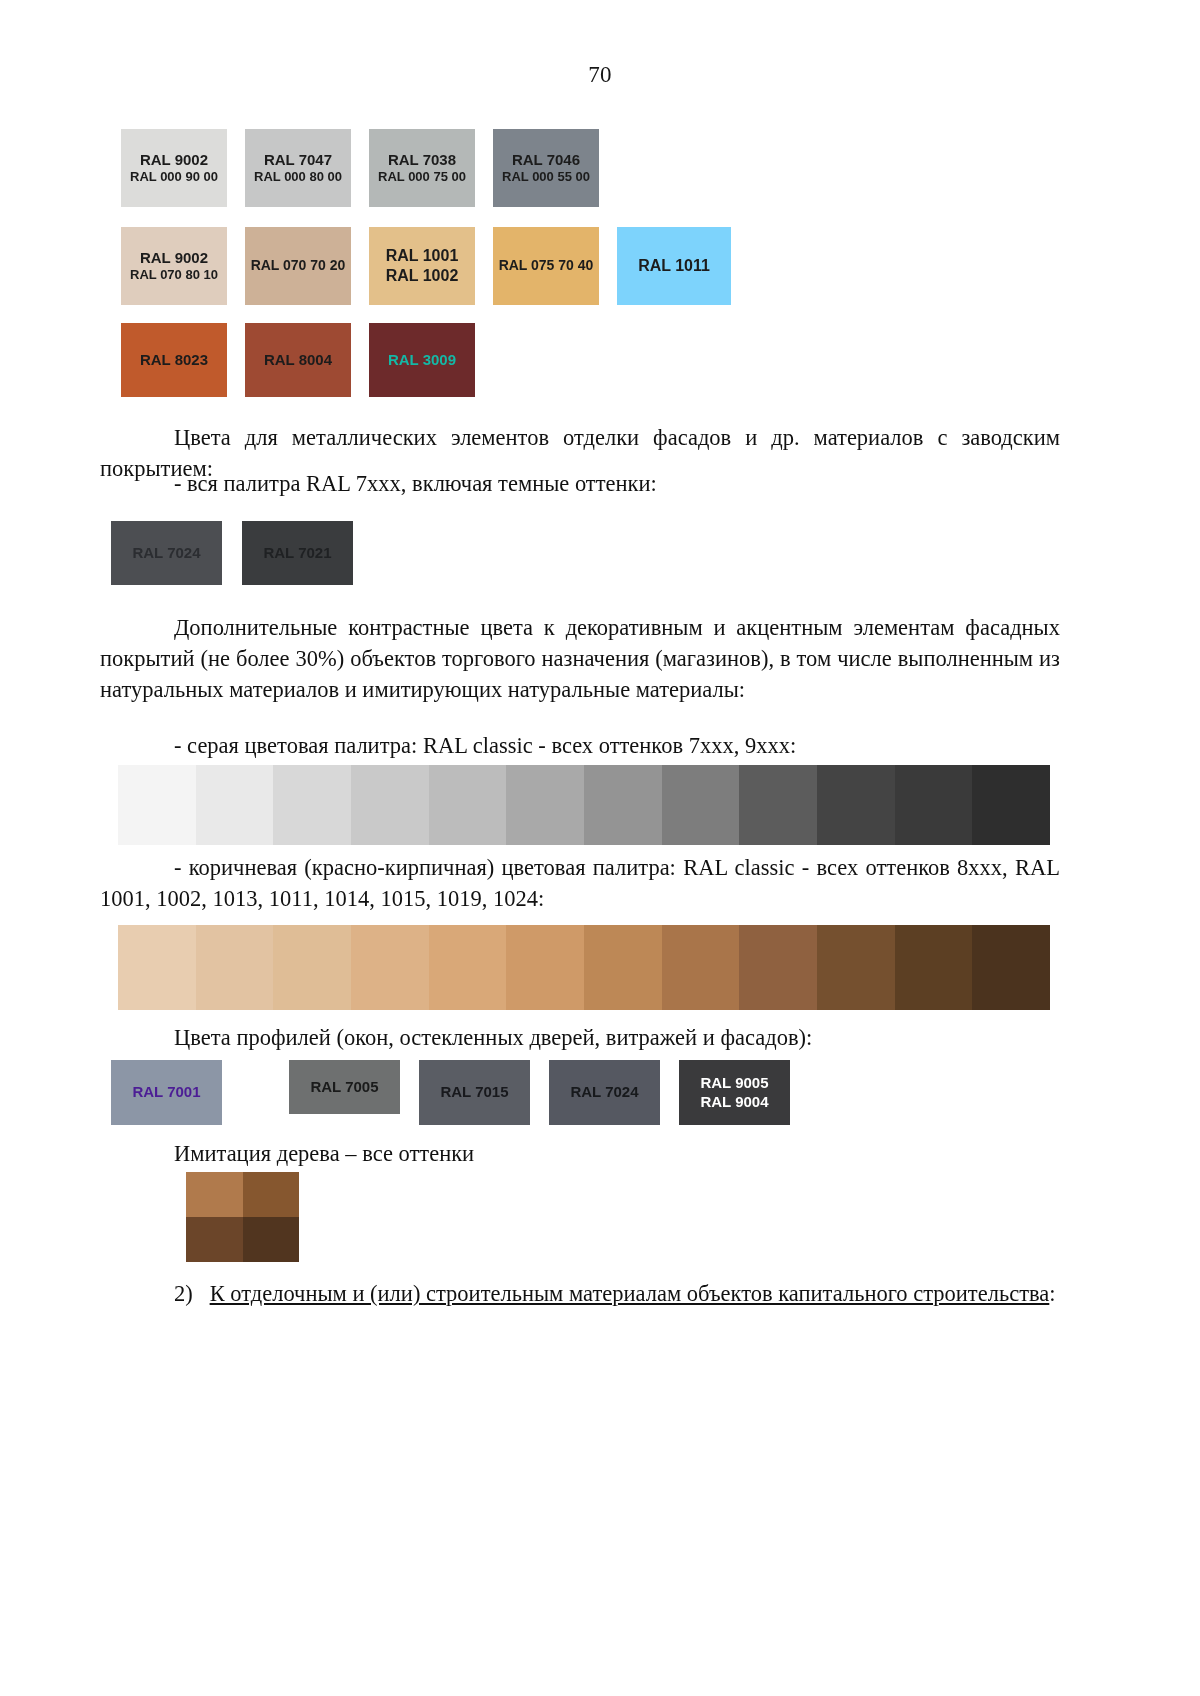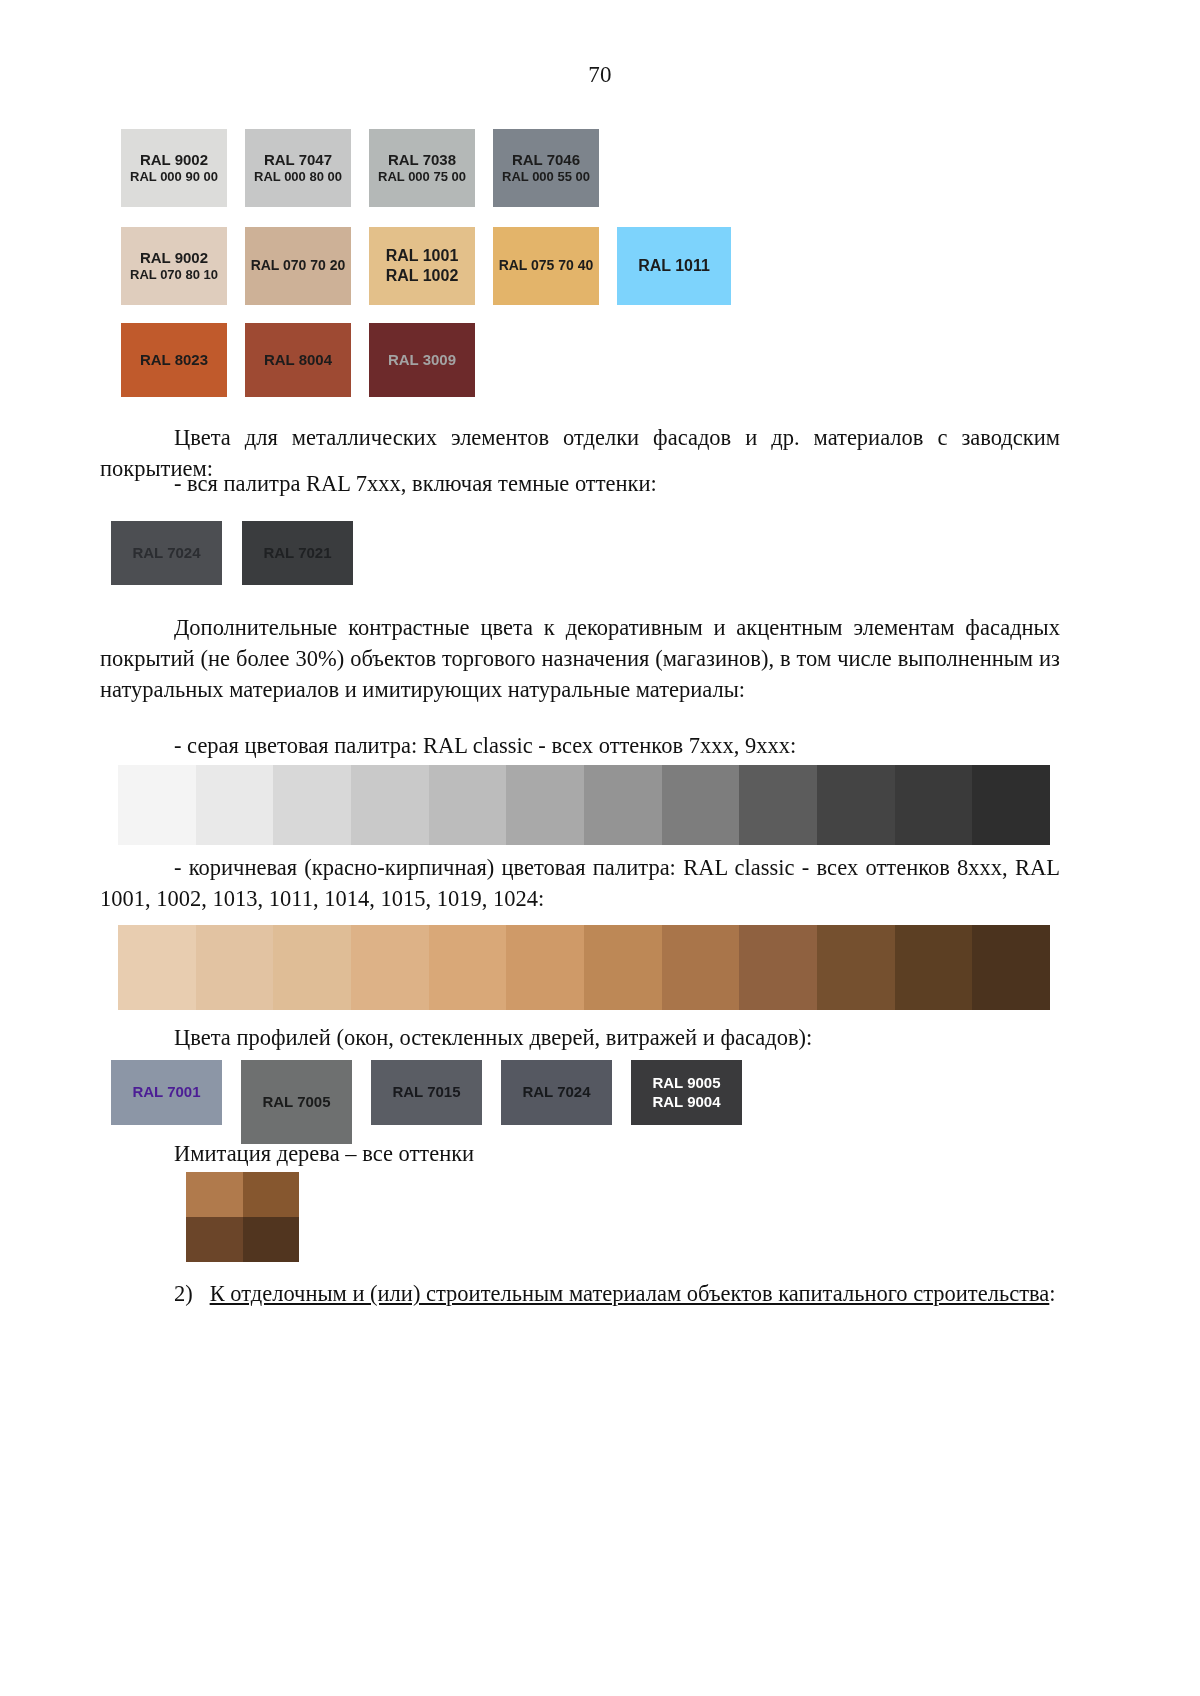--- a/index.html
+++ b/index.html
@@ -150,21 +150,21 @@
     </div>
   </div>
 
   <div class="swatch-row" style="position:absolute; left:121px; top:323px; gap:18px;">
     <div class="swatch" style="width:106px;height:74px;background:#c05a2c;">
       <span class="ln" style="font-size:15px;">RAL 8023</span>
     </div>
     <div class="swatch" style="width:106px;height:74px;background:#9e4a33;">
       <span class="ln" style="font-size:15px;">RAL 8004</span>
     </div>
-    <div class="swatch" style="width:106px;height:74px;background:#6d2a2b;color:#a3a3a3;">
+    <div class="swatch" style="width:106px;height:74px;background:#6d2a2b;color:#14b8a6;">
       <span class="ln" style="font-size:15px;">RAL 3009</span>
     </div>
   </div>
 
   <div class="content" style="top:422px;">
     <p class="body-text indent">Цвета для металлических элементов отделки фасадов и др. материалов с заводским покрытием:</p>
   </div>
 
   <div class="content" style="top:468px;">
     <p class="body-text dash-line">- вся палитра RAL 7xxx, включая темные оттенки:</p>
@@ -222,21 +222,21 @@
   </div>
 
   <div class="content" style="top:1022px;">
     <p class="body-text dash-line">Цвета профилей (окон, остекленных дверей, витражей и фасадов):</p>
   </div>
 
   <div class="swatch-row" style="position:absolute; left:111px; top:1060px; gap:19px;">
     <div class="swatch" style="width:111px;height:65px;background:#8c96a6;color:#4c1d95;">
       <span class="ln" style="font-size:15px;">RAL 7001</span>
     </div>
-    <div class="swatch" style="width:111px;height:84px;background:#6e7070;color:#1a1b1b;">
+    <div class="swatch" style="width:111px;height:54px;background:#6e7070;color:#1a1b1b;margin-left:48px;">
       <span class="ln" style="font-size:15px;">RAL 7005</span>
     </div>
     <div class="swatch" style="width:111px;height:65px;background:#5a5d64;color:#18191d;">
       <span class="ln" style="font-size:15px;">RAL 7015</span>
     </div>
     <div class="swatch" style="width:111px;height:65px;background:#555861;color:#17191c;">
       <span class="ln" style="font-size:15px;">RAL 7024</span>
     </div>
     <div class="swatch" style="width:111px;height:65px;background:#3a3a3c;color:#ffffff;">
       <span class="ln" style="font-size:15px;">RAL 9005</span>

